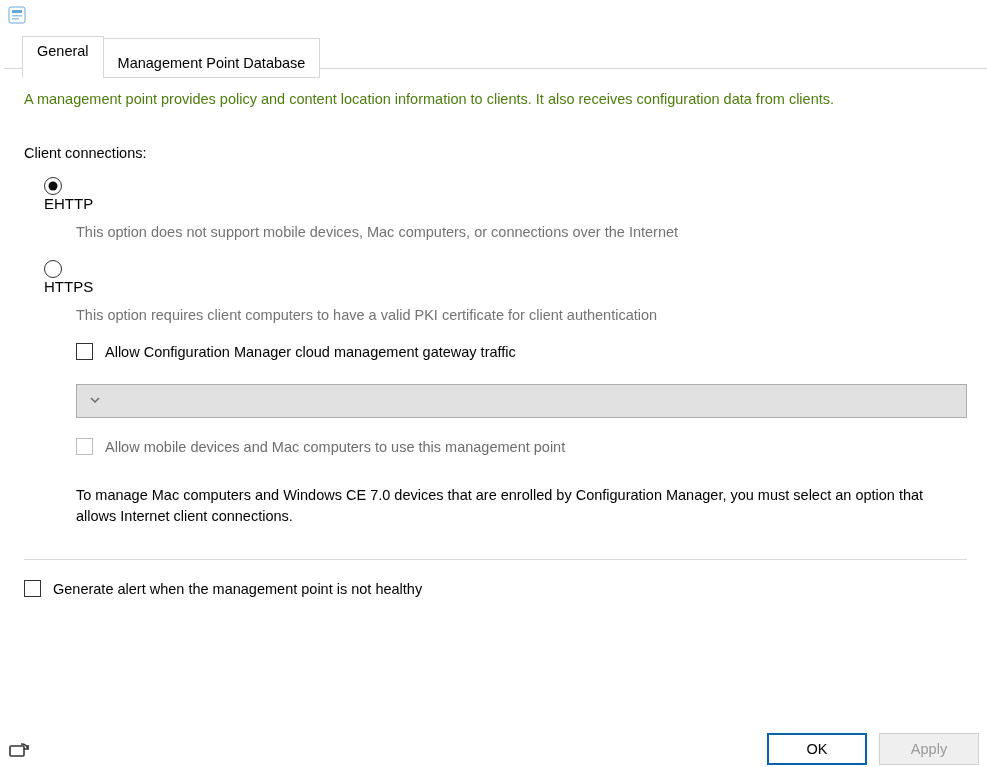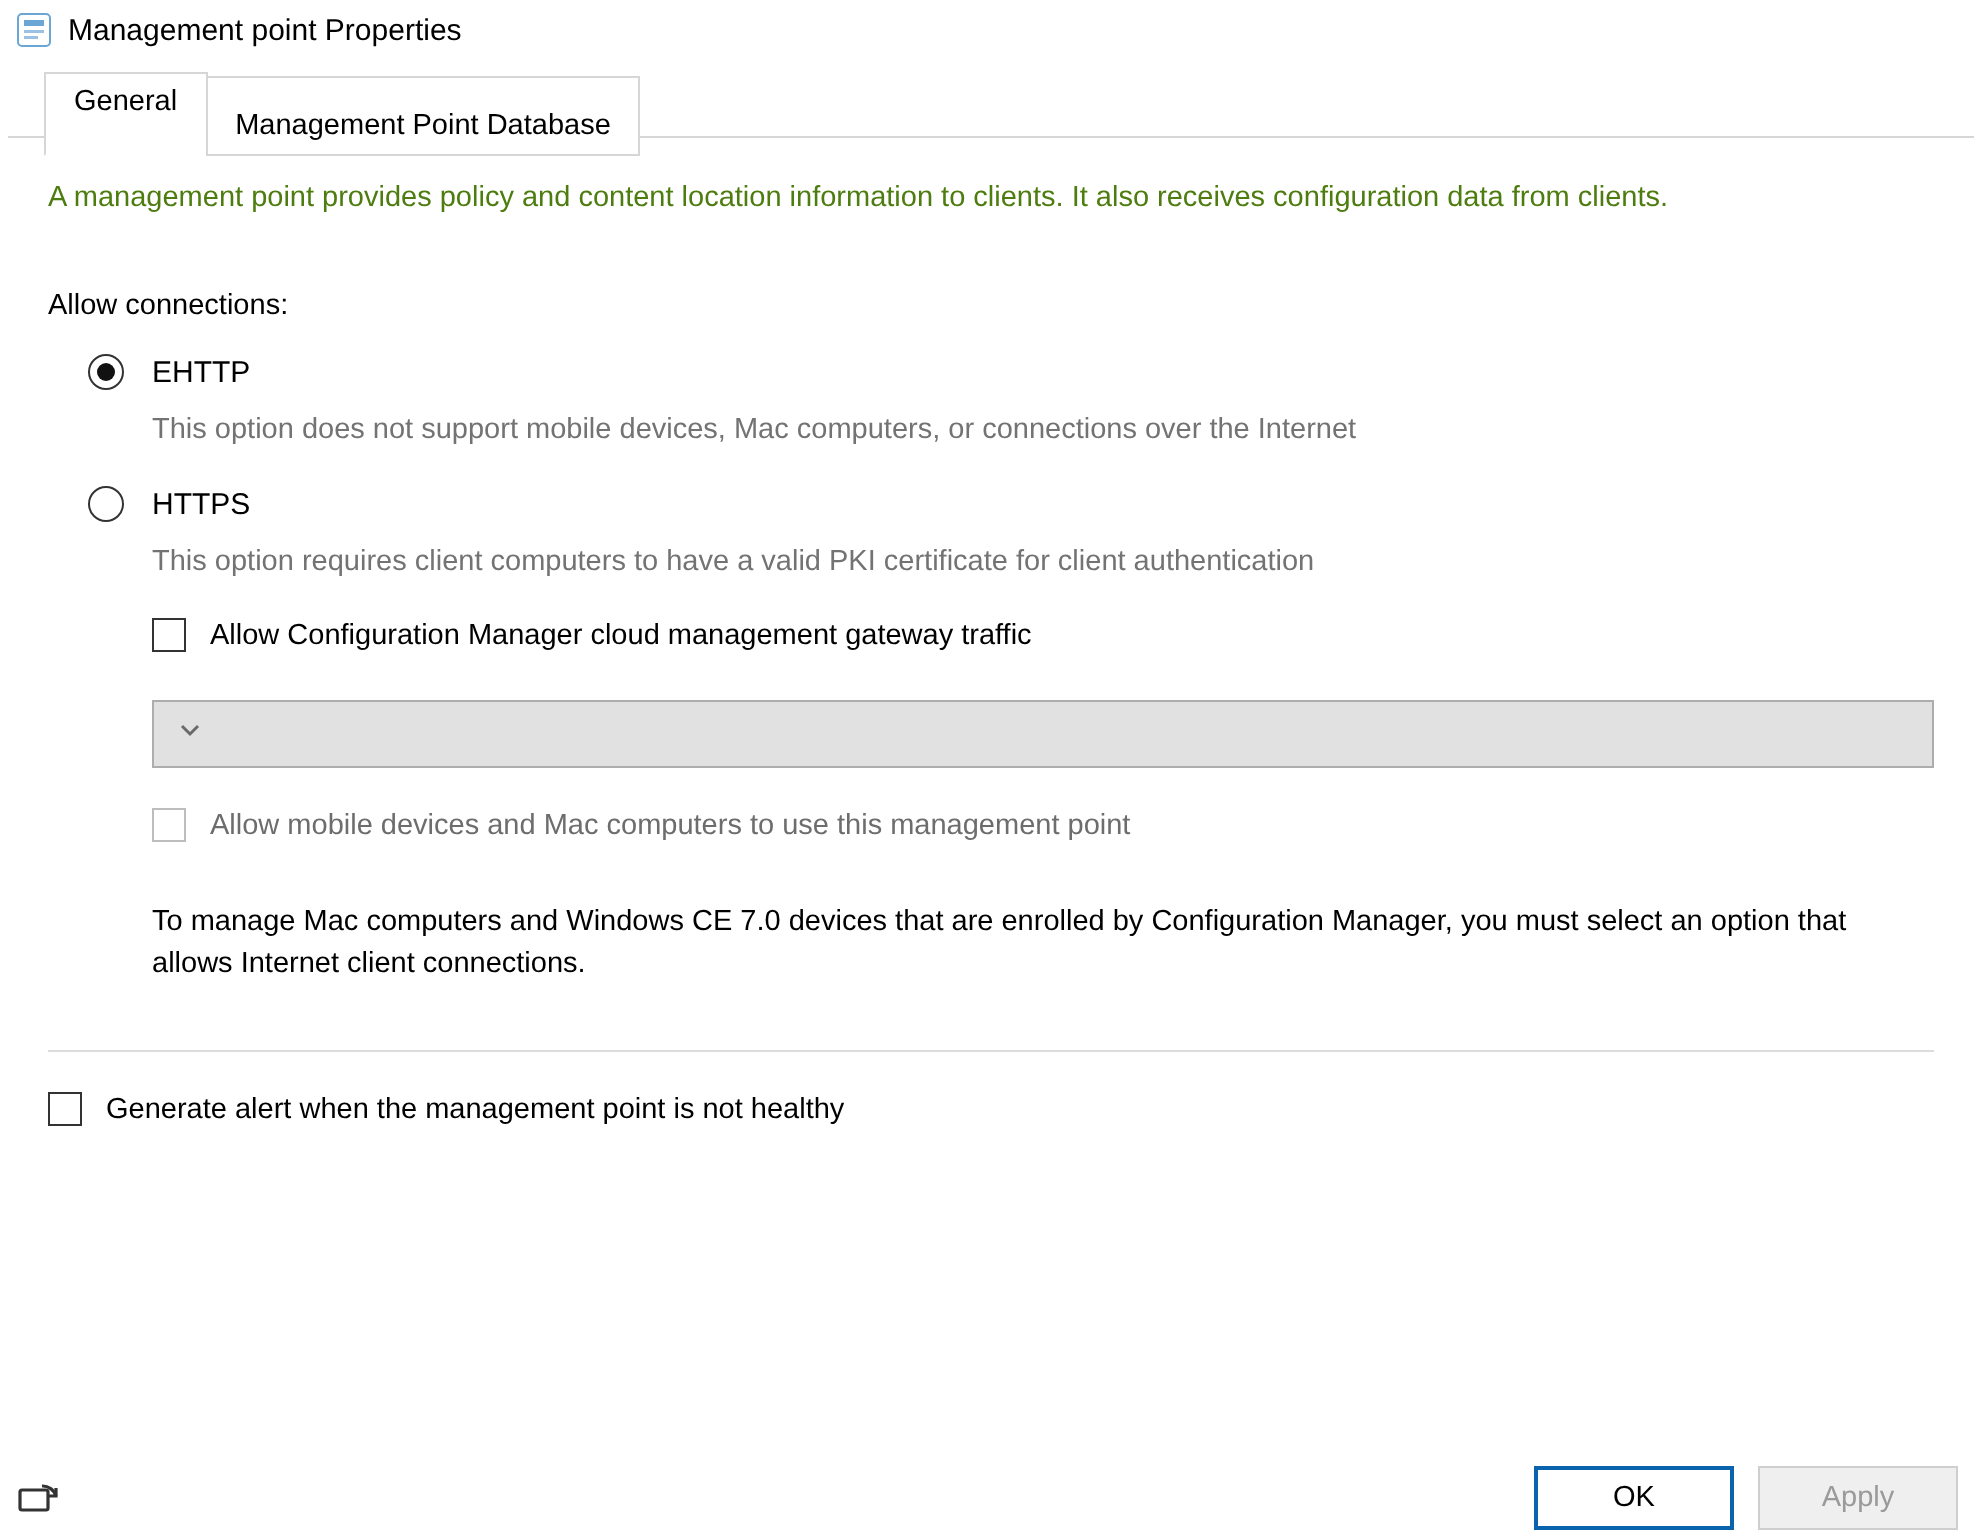--- a/index.html
+++ b/index.html
@@ -78,22 +78,22 @@
   }
   .group-label {
     margin-bottom: 16px;
   }
   .radio-block {
     margin-left: 20px;
     margin-bottom: 8px;
   }
   .radio-line {
     display: flex;
-    align-items: center;
     margin-bottom: 12px;
+    flex-direction: column;
   }
   .radio {
     width: 18px;
     height: 18px;
     border-radius: 50%;
     border: 1.5px solid #333;
     margin-right: 14px;
     position: relative;
     box-sizing: border-box;
     flex-shrink: 0;
@@ -216,35 +216,34 @@
 
 <div class="titlebar">
   <span class="icon">
     <svg width="18" height="18" viewBox="0 0 18 18">
       <rect x="1" y="1" width="16" height="16" rx="2" fill="#fff" stroke="#6aa7d6" stroke-width="1"></rect>
       <rect x="4" y="4" width="10" height="3" fill="#6aa7d6"></rect>
       <rect x="4" y="9" width="10" height="1.5" fill="#9bc2e3"></rect>
       <rect x="4" y="12" width="7" height="1.5" fill="#9bc2e3"></rect>
     </svg>
   </span>
-  <span class="title">Management point Properties</span>
 </div>
 
 <div class="window-inner">
 
   <div class="tabstrip">
     <div class="tab">General</div>
     <div class="tab inactive">Management Point Database</div>
   </div>
 
   <div class="tabpanel">
 
     <p class="description">A management point provides policy and content location information to clients.  It also receives configuration data from clients.</p>
 
-    <div class="group-label">Allow connections:</div>
+    <div class="group-label">Client connections:</div>
 
     <div class="radio-block">
 
       <div class="radio-line">
         <span class="radio checked"></span>
         <span class="radio-label">EHTTP</span>
       </div>
       <div class="radio-help">This option does not support mobile devices, Mac computers, or connections over the Internet</div>
 
       <div class="radio-line">

